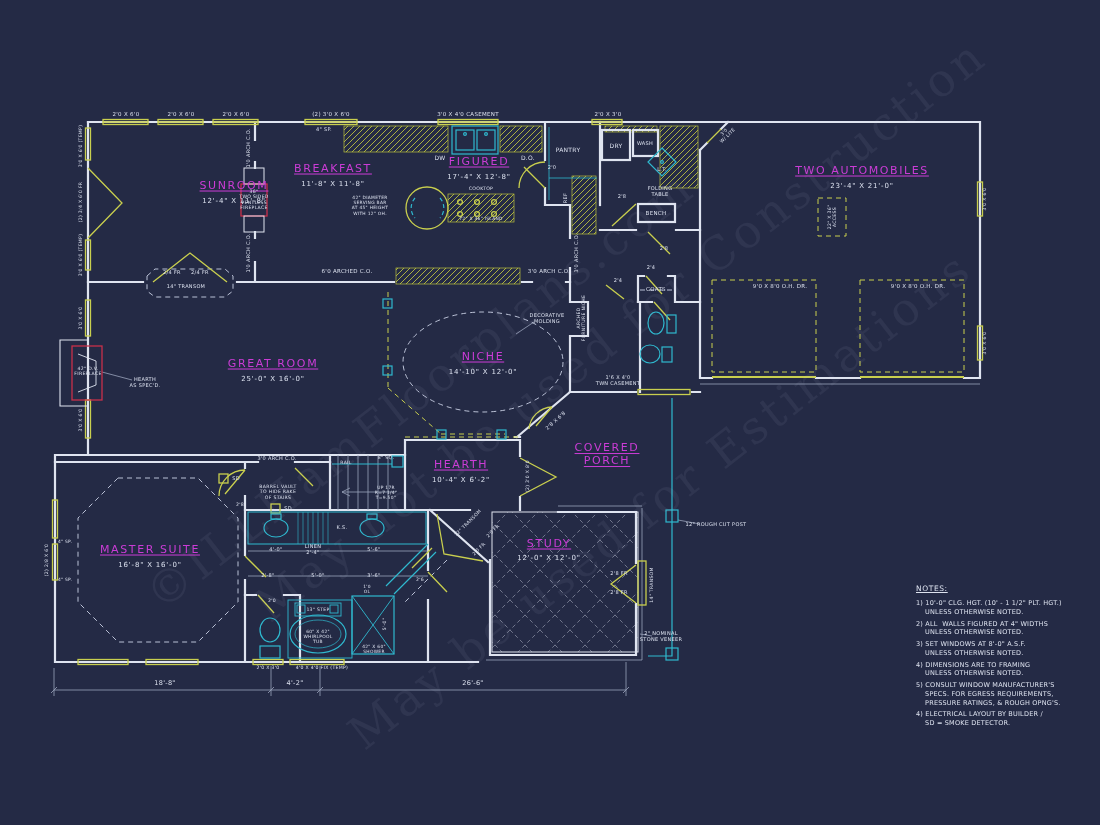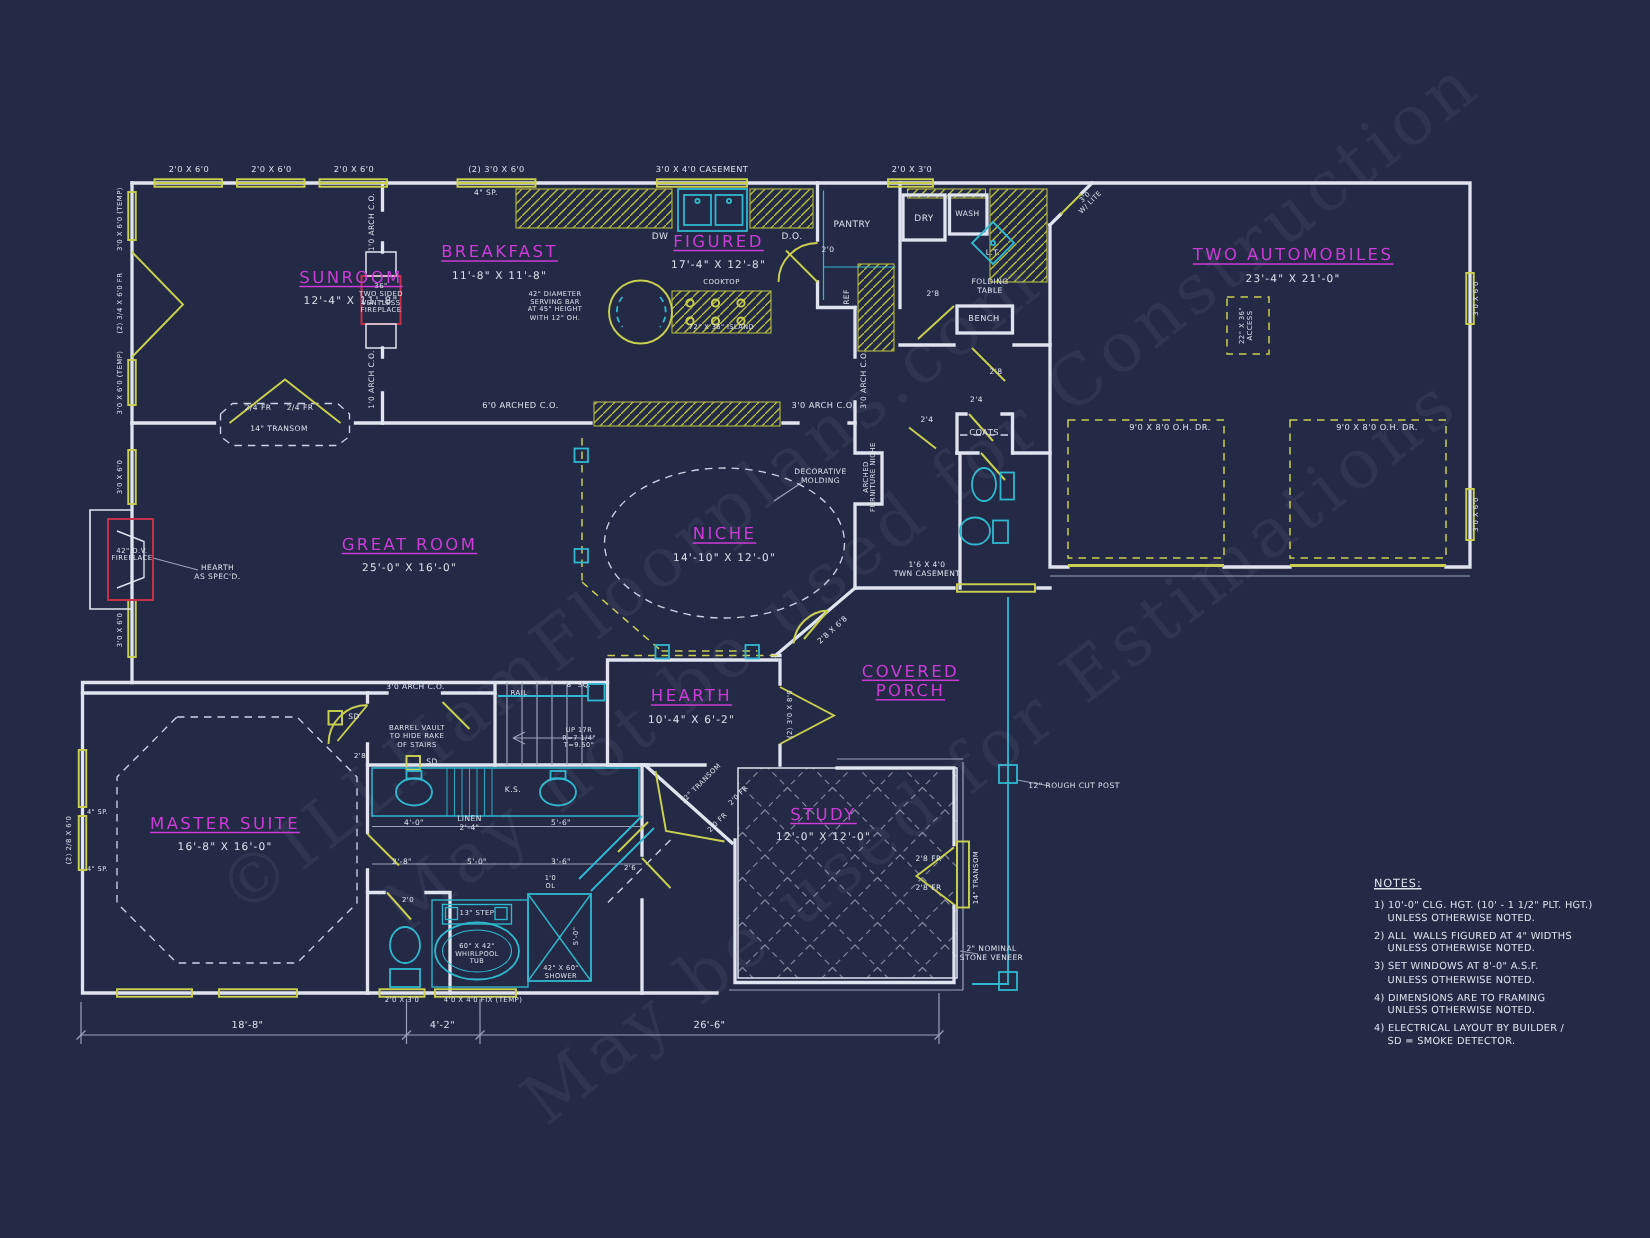--- a/index.html
+++ b/index.html
@@ -362,17 +362,20 @@
   <div class="notes">
     <div class="notes-h">NOTES:</div>
     <div class="note">1) 10'-0" CLG. HGT. (10' - 1 1/2" PLT. HGT.)
     UNLESS OTHERWISE NOTED.</div>
     <div class="note">2) ALL  WALLS FIGURED AT 4" WIDTHS
     UNLESS OTHERWISE NOTED.</div>
     <div class="note">3) SET WINDOWS AT 8'-0" A.S.F.
     UNLESS OTHERWISE NOTED.</div>
     <div class="note">4) DIMENSIONS ARE TO FRAMING
     UNLESS OTHERWISE NOTED.</div>
+    <div class="note">5) CONSULT WINDOW MANUFACTURER'S
+    SPECS. FOR EGRESS REQUIREMENTS,
+    PRESSURE RATINGS, &amp; ROUGH OPNG'S.</div>
     <div class="note">4) ELECTRICAL LAYOUT BY BUILDER /
     SD = SMOKE DETECTOR.</div>
   </div>
 
 </div>
 
 </body></html>

